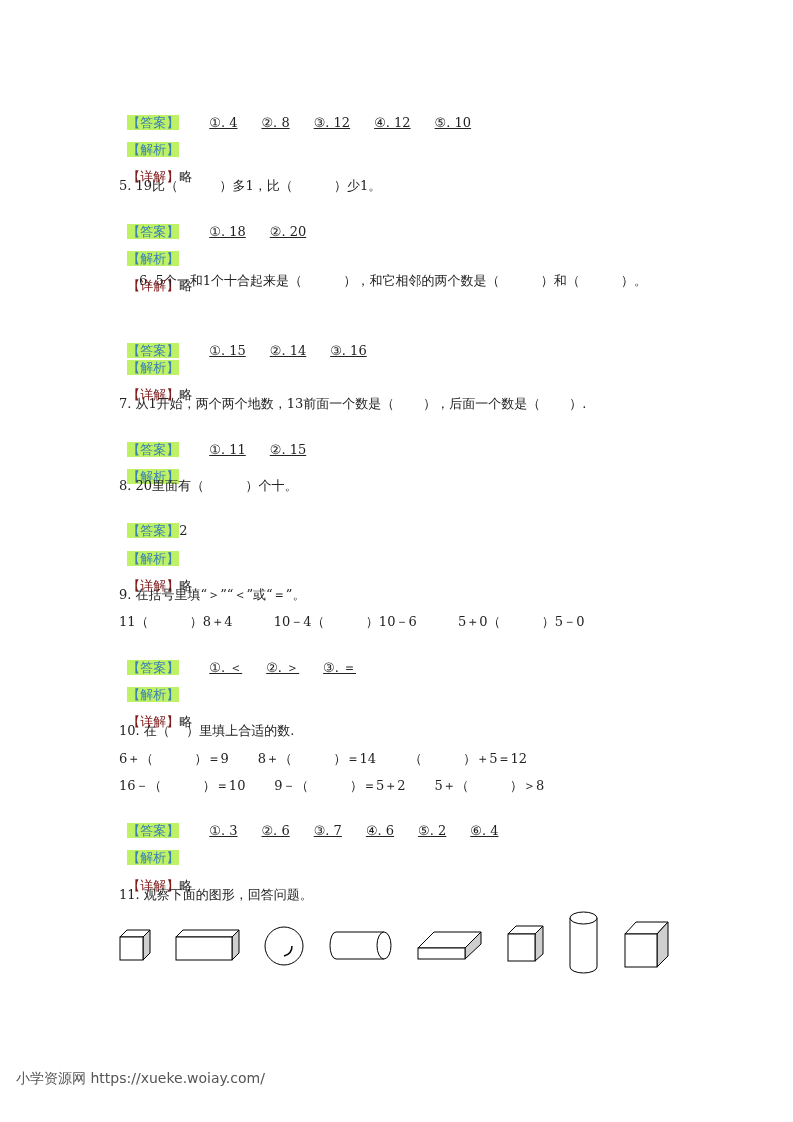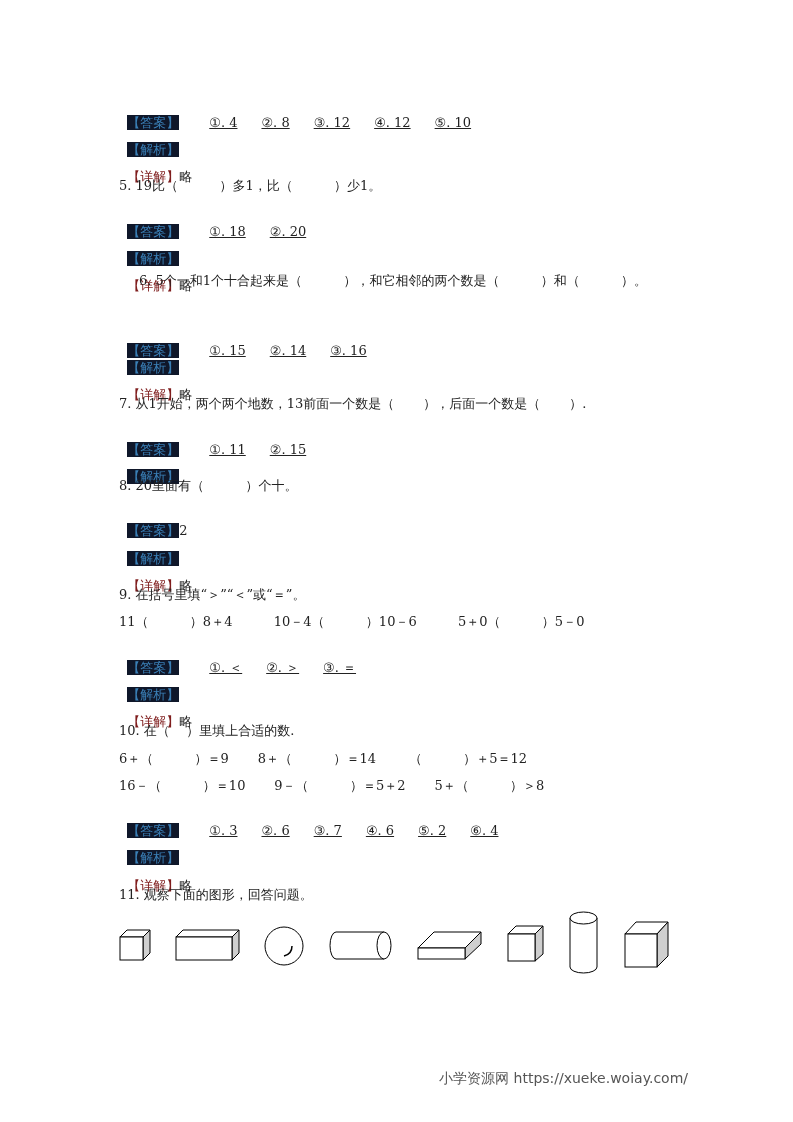--- a/index.html
+++ b/index.html
@@ -7,29 +7,29 @@
       width: 793px; height: 1122px; position: relative; overflow: hidden;
       font-family: "DejaVu Serif", "Liberation Serif", serif;
       color: #222222;
     }
     .line {
       position: absolute; left: 119px;
       font-size: 13px; line-height: 18px; white-space: pre;
     }
     .tag {
       color: #3a7fb6;
-      background: #0f172a;
+      background: #bef264;
     }
     .tag-black { color: #7f1d1d; }
     .ans-item { display: inline-block; margin-right: 24px; text-decoration: underline; }
     .ans-gap { display: inline-block; width: 30px; }
     .shapes { position: absolute; left: 118px; top: 910px; width: 560px; height: 70px; }
     .shape { position: absolute; }
     .footer {
-      position: absolute; top: 1070px; left: 0; width: 688px; text-align: right;
+      position: absolute; top: 1070px; left: 16px; width: 688px; text-align: left;
       font-family: "DejaVu Sans", "Liberation Sans", sans-serif;
       font-size: 14px; color: #555555;
     }
   </style>
 </head>
 <body>
 
 <div class="line" style="top:96px;">
   <span class="tag">【答案】</span><span class="ans-gap"></span><span class="ans-item">①. 4</span><span class="ans-item">②. 8</span><span class="ans-item">③. 12</span><span class="ans-item">④. 12</span><span class="ans-item">⑤. 10</span>
 </div>

